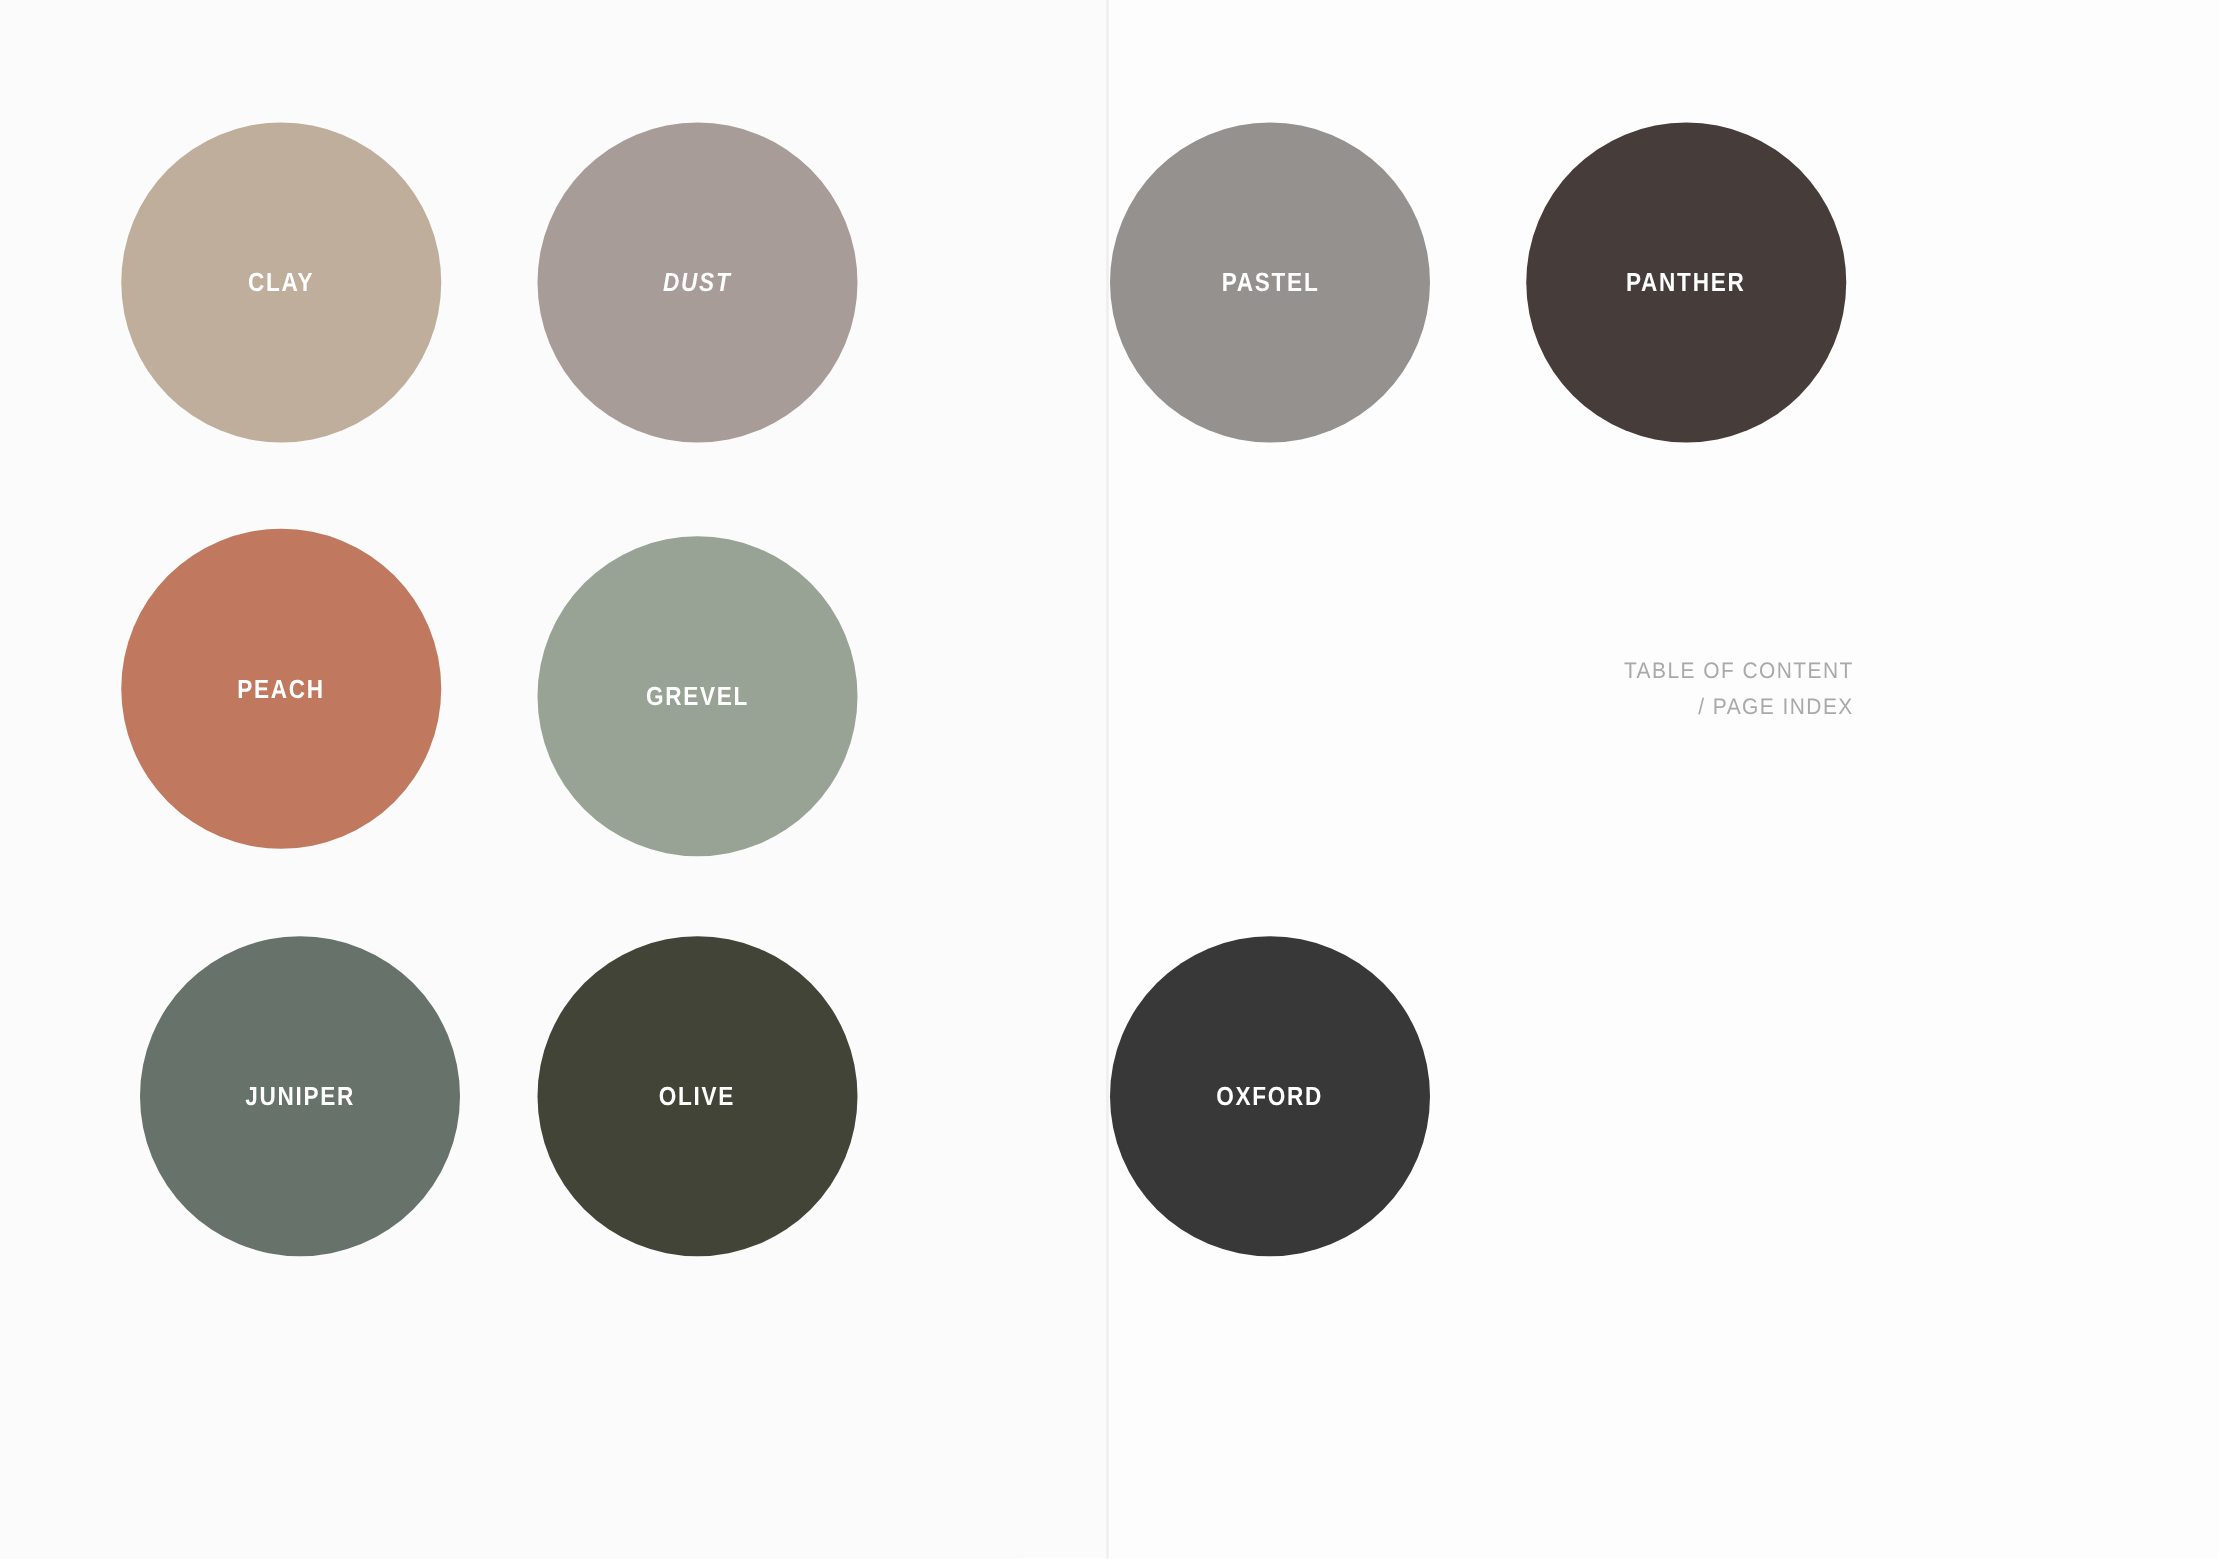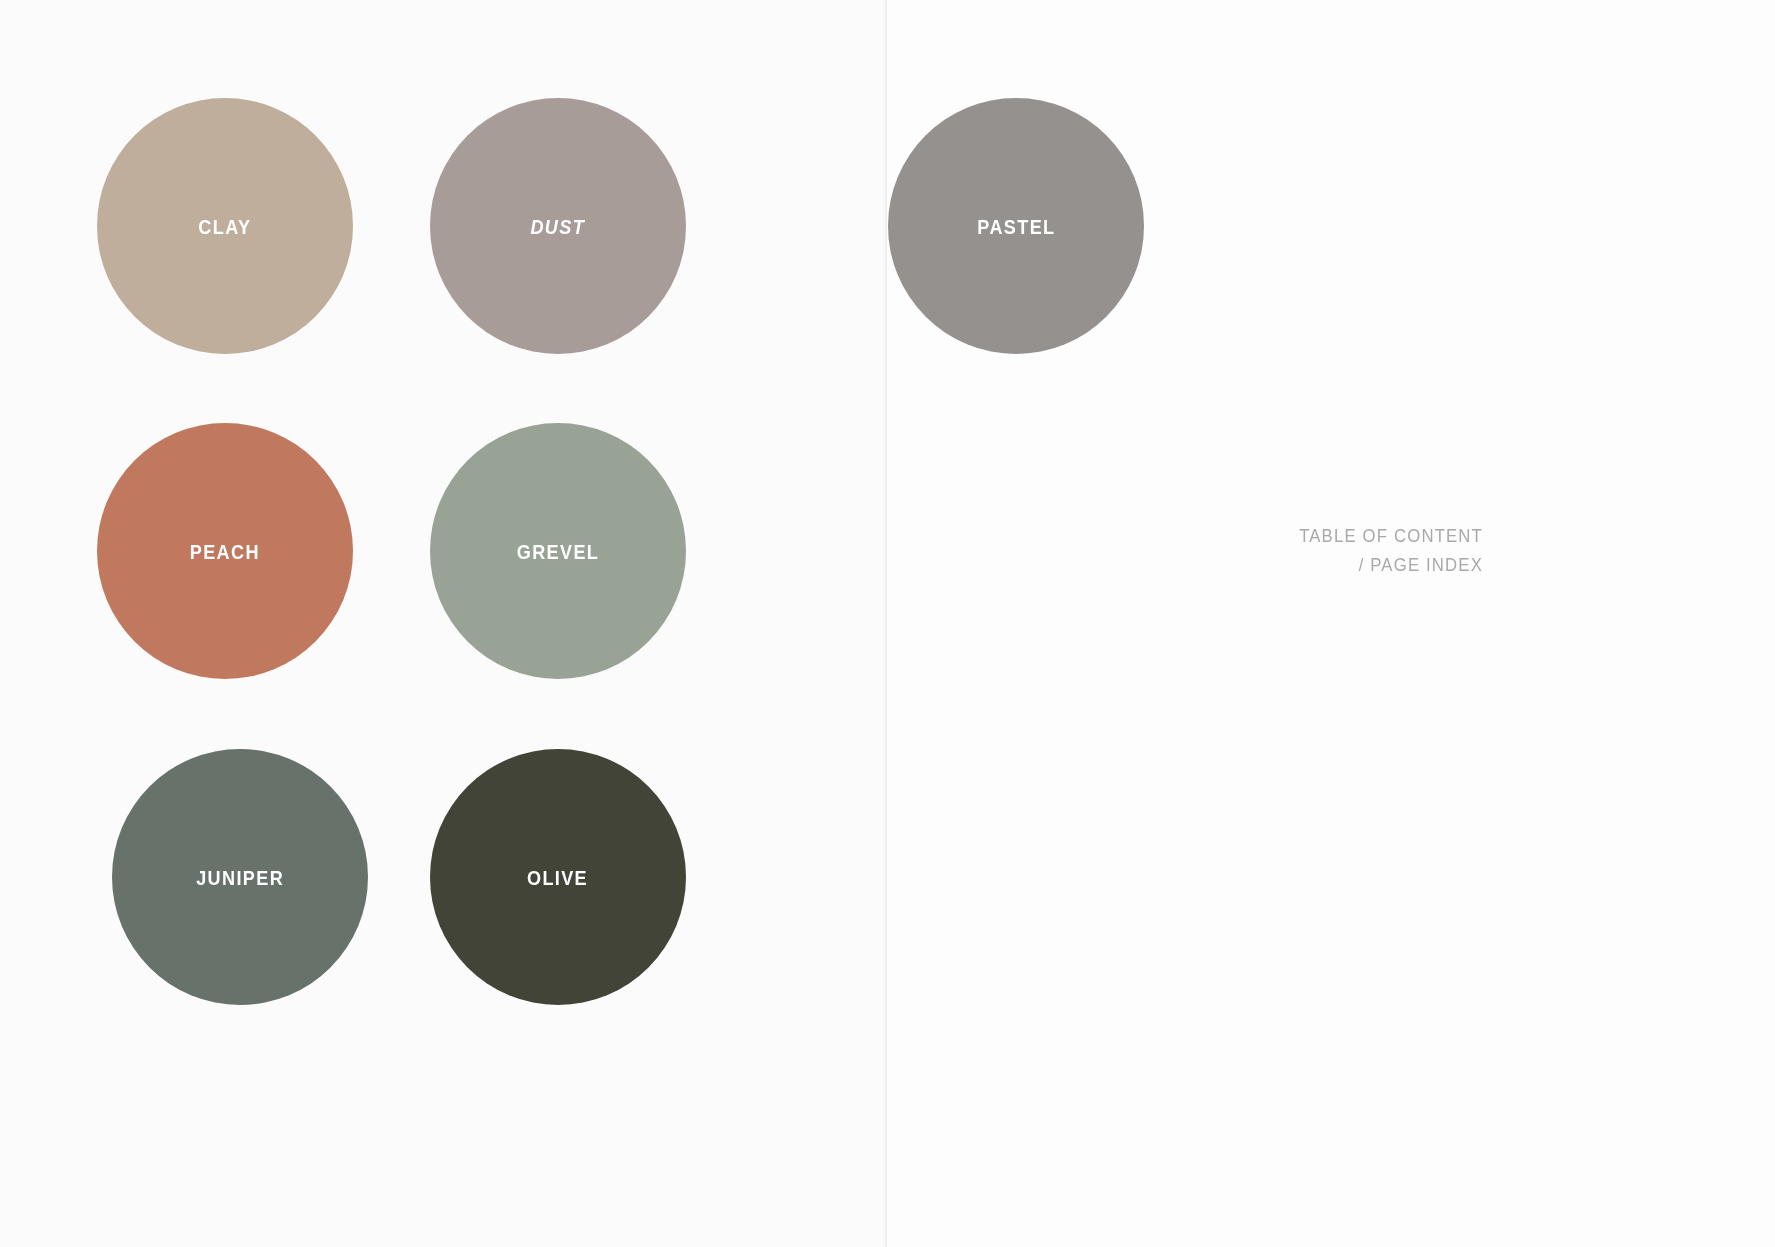--- a/index.html
+++ b/index.html
@@ -120,21 +120,21 @@
           <span class="swatch-label" style="color: rgb(255, 255, 255);">DUST</span>
         </div>
       </div>
 
       <div class="cell" style="left:91px; top:417px;">
         <div class="swatch" style="background: rgb(192, 121, 95);">
           <span class="swatch-label" style="color: rgb(255, 255, 255);">PEACH</span>
         </div>
       </div>
 
-      <div class="cell" style="left:424px; top:417px;">
+      <div class="cell" style="left:424px; top:417px;align-items:flex-end;">
         <div class="swatch" style="background: rgb(152, 163, 150);">
           <span class="swatch-label" style="color: rgb(255, 255, 255);">GREVEL</span>
         </div>
       </div>
 
       <div class="cell" style="left:106px; top:743px;">
         <div class="swatch" style="background: rgb(102, 114, 106);">
           <span class="swatch-label" style="color: rgb(255, 255, 255);">JUNIPER</span>
         </div>
       </div>
@@ -152,25 +152,35 @@
 
   <div class="page page-right" style="background: rgb(253, 253, 253);">
     <div class="grid">
 
       <div class="cell" style="left:-4px; top:92px;">
         <div class="swatch" style="background: rgb(148, 145, 142);">
           <span class="swatch-label" style="color: rgb(255, 255, 255);">PASTEL</span>
         </div>
       </div>
 
+      <div class="cell" style="left:329px; top:92px;">
+        <div class="swatch" style="background: rgb(70, 60, 57);">
+          <span class="swatch-label" style="color: rgb(255, 255, 255);">PANTHER</span>
+        </div>
+      </div>
 
 
       <div class="toc" style="left: 329px; top: 522px; width: 268px; color: rgb(169, 169, 169);">
         <span class="toc-line">TABLE OF CONTENT</span>
         <span class="toc-line">/ PAGE INDEX</span>
       </div>
 
+      <div class="cell" style="left:-4px; top:743px;">
+        <div class="swatch" style="background: rgb(56, 56, 56);">
+          <span class="swatch-label" style="color: rgb(255, 255, 255);">OXFORD</span>
+        </div>
+      </div>
 
 
     </div>
   </div>
 
 </div>
 
 </body></html>

